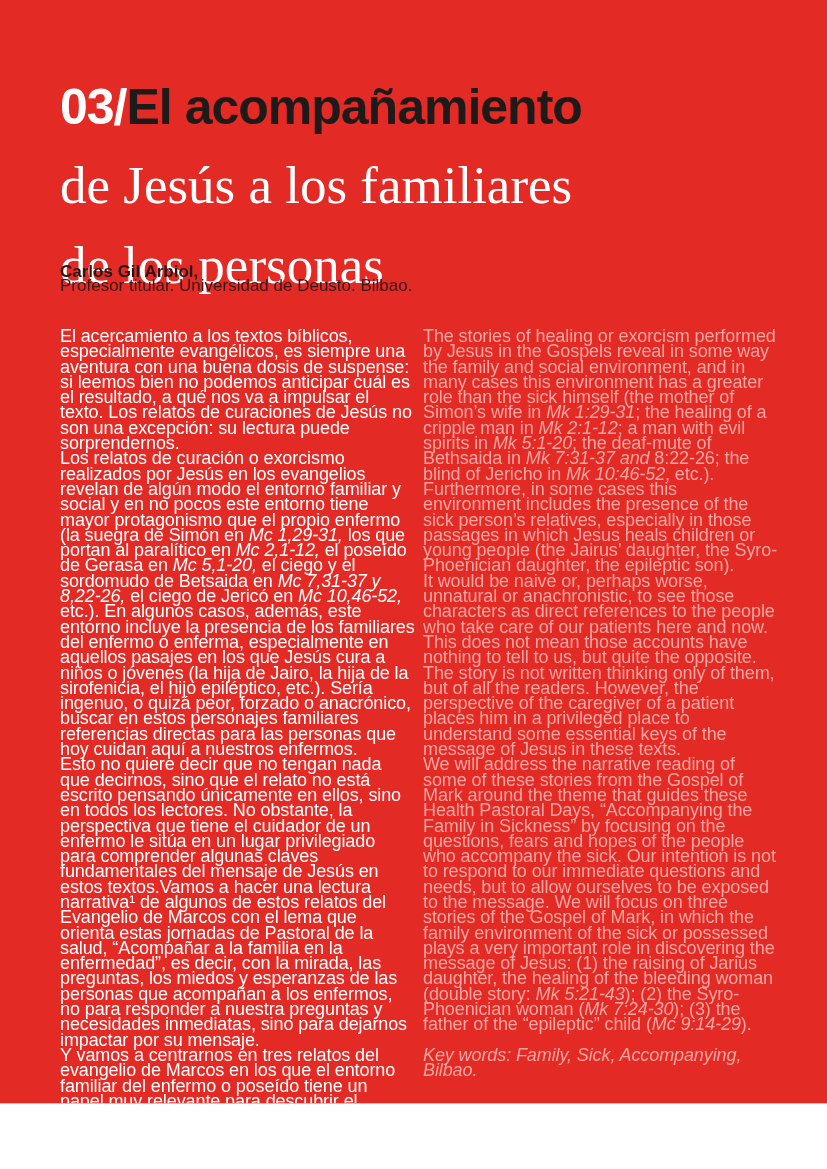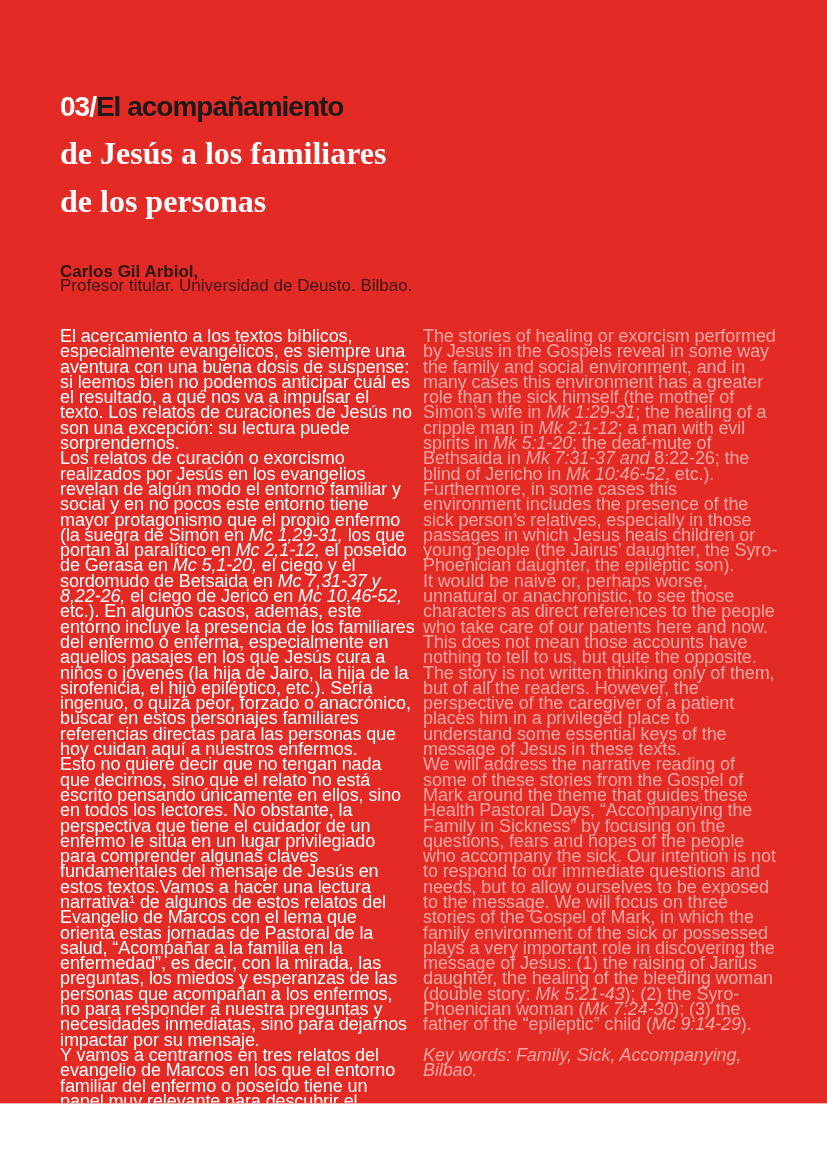--- a/index.html
+++ b/index.html
@@ -12,27 +12,27 @@
     background: #e32a25;
   }
   .bottom-rule {
     position: absolute; left: 0; top: 1103px; width: 827px; height: 1px; background: #f3b4b0;
   }
   .title {
     position: absolute; left: 60px; top: 85px; margin: 0;
   }
   .title-line1 {
     font-family: "Liberation Sans", sans-serif; font-weight: bold;
-    font-size: 28px; line-height: 44px; letter-spacing: -1px; color: #1e1a1a;
+    font-size: 50px; line-height: 44px; letter-spacing: -1px; color: #1e1a1a;
     white-space: nowrap;
   }
   .title-num { color: #ffffff; }
   .title-line2 {
-    font-family: "Liberation Serif", serif; font-weight: bold;
-    font-size: 32px; line-height: 48px; color: #ffffff; white-space: nowrap;
+    font-family: "Liberation Serif", serif; font-weight: normal;
+    font-size: 53px; line-height: 48px; color: #ffffff; white-space: nowrap; margin-top: 32px;
   }
   .author-block { position: absolute; left: 60px; top: 265px; font-size: 17px; line-height: 14px; color: #2a1414; }
   .author-name { font-weight: bold; }
   .author-aff { color: #3a1717; }
   .col {
     position: absolute; top: 329px; width: 355px;
     font-size: 18px; line-height: 15.3px; letter-spacing: -0.1px;
   }
   .col-left { left: 60px; color: #ffffff; }
   .col-right { left: 423px; color: #f6a5a0; }

